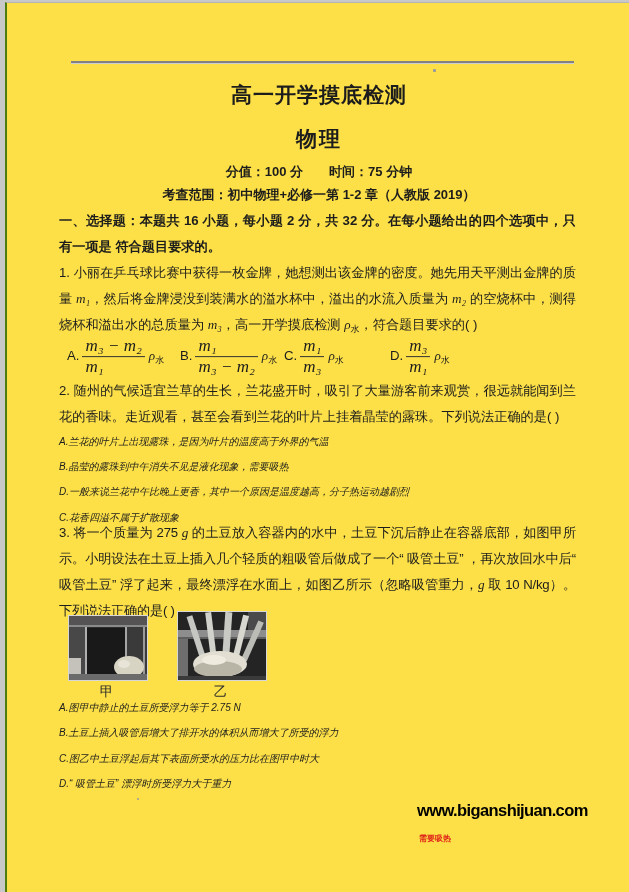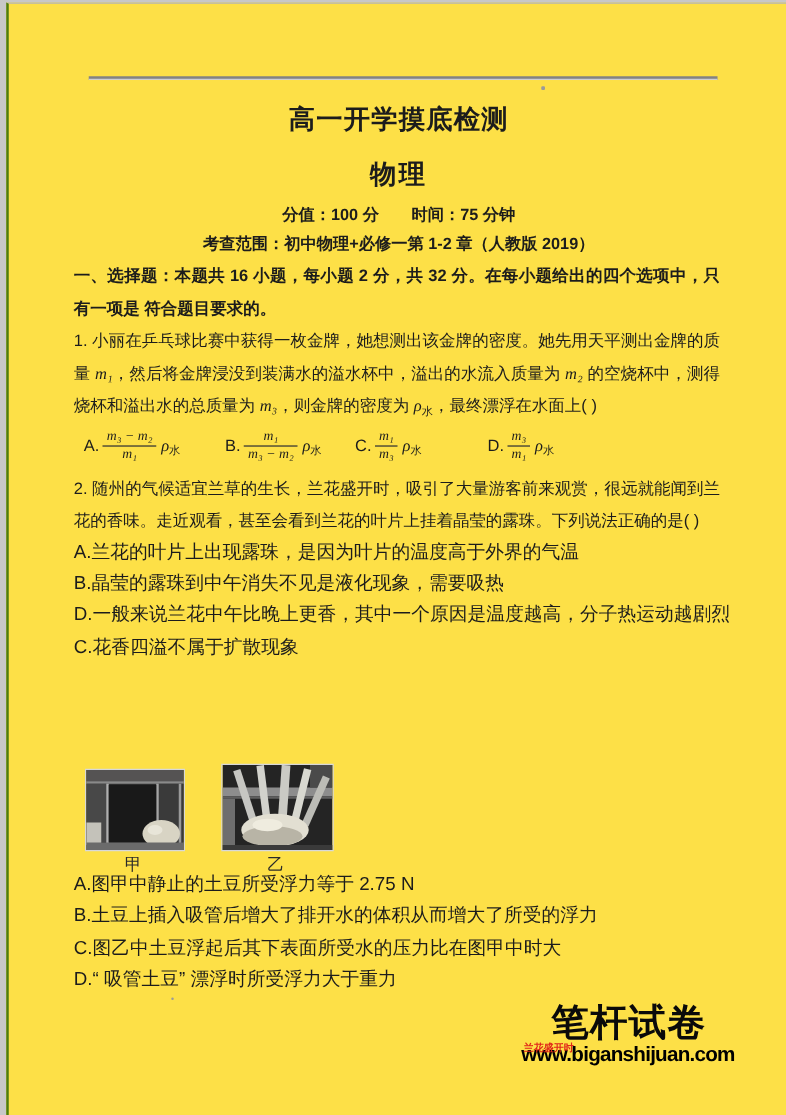--- a/index.html
+++ b/index.html
@@ -18,31 +18,31 @@
   .title{position:absolute;top:78px;left:0;width:100%;text-align:center;font-size:21px;font-weight:700;letter-spacing:1px;margin:0;}
   .subject{position:absolute;top:122px;left:0;width:100%;text-align:center;font-size:21px;font-weight:700;letter-spacing:2px;margin:0;}
   .meta{position:absolute;left:0;width:100%;text-align:center;font-size:13px;font-weight:700;}
   .m1{top:160px;}
   .m2{top:183px;}
   .textcol{position:absolute;left:52px;width:517px;font-size:13.2px;line-height:26px;text-align:justify;}
   .sec{top:205px;font-weight:700;}
   .q1stem{top:257px;}
   .q2stem{top:375px;}
   .q3stem{top:517px;letter-spacing:-0.2px;}
-  .optlines{position:absolute;left:52px;width:517px;font-size:15px;}
+  .optlines{position:absolute;left:52px;width:517px;font-size:10px;font-style:italic;}
   .q2opts{top:426px;line-height:25.2px;}
   .q3opts{top:692px;line-height:25.4px;}
   .optlines div{white-space:nowrap;}
   .optrow{position:absolute;left:52px;top:332px;width:517px;height:44px;font-size:13.2px;}
   .opt{position:absolute;top:50%;transform:translateY(-50%);white-space:nowrap;}
   .oA{left:8px;} .oB{left:121px;} .oC{left:225px;} .oD{left:331px;}
   .ital{font-style:italic;font-family:"Liberation Serif",serif;}
   .subsc{font-size:9px;vertical-align:-3px;}
-  .frac{display:inline-block;vertical-align:middle;text-align:center;font-style:italic;
-        font-family:"Liberation Serif",serif;font-size:11px;line-height:1.2;margin:0 4px 0 3px;}
+  .frac{display:inline-block;vertical-align:middle;font-style:italic;
+        font-family:"Liberation Serif",serif;font-size:17px;line-height:1.2;margin:0 4px 0 3px;}
   .frac .num{display:block;padding:0 3px;}
   .frac .den{display:block;border-top:1px solid #333;padding:0 3px;}
   .figrow{position:absolute;left:52px;top:608px;width:517px;height:86px;}
   .figwrap{position:absolute;text-align:center;}
   .figjia{left:9px;top:4px;width:78px;}
   .figyi{left:118px;top:0;width:88px;}
   .figlabel{font-size:13.5px;color:#2a2a2a;margin-top:2px;letter-spacing:1px;}
   .photo{display:block;border:1px solid #d8d8d8;}
   .footer{position:absolute;left:0;top:804px;width:100%;text-align:center;font-size:10.5px;color:#222;letter-spacing:0.5px;}
   .wm{position:absolute;left:410px;top:799px;width:162px;}
@@ -58,38 +58,39 @@
   <div class="speck sp1"></div>
   <div class="speck sp2"></div>
 
   <h1 class="title">高一开学摸底检测</h1>
   <h2 class="subject">物理</h2>
   <div class="meta m1">分值：100 分　　时间：75 分钟</div>
   <div class="meta m2">考查范围：初中物理+必修一第 1-2 章（人教版 2019）</div>
 
   <div class="textcol sec">一、选择题：本题共 16 小题，每小题 2 分，共 32 分。在每小题给出的四个选项中，只有一项是 符合题目要求的。</div>
 
-  <div class="textcol q1stem"><span>1. 小丽在乒乓球比赛中获得一枚金牌，她想测出该金牌的密度。她先用天平测出金牌的质量 </span><span class="ital">m₁</span><span>，然后将金牌浸没到装满水的溢水杯中，溢出的水流入质量为 </span><span class="ital">m₂</span><span> 的空烧杯中，测得烧杯和溢出水的总质量为 </span><span class="ital">m₃</span><span>，则金牌的密度为 </span><span class="ital">ρ</span><span class="subsc">水</span><span>，最终漂浮在水面上( )</span></div>
+  <div class="textcol q1stem"><span>1. 小丽在乒乓球比赛中获得一枚金牌，她想测出该金牌的密度。她先用天平测出金牌的质量 </span><span class="ital">m₁</span><span>，然后将金牌浸没到装满水的溢水杯中，溢出的水流入质量为 </span><span class="ital">m₂</span><span> 的空烧杯中，测得烧杯和溢出水的总质量为 </span><span class="ital">m₃</span><span>，高一开学摸底检测 </span><span class="ital">ρ</span><span class="subsc">水</span><span>，符合题目要求的( )</span></div>
 
   <div class="optrow">
     <span class="opt oA"><span>A.</span><span class="frac"><span class="num">m₃ − m₂</span><span class="den">m₁</span></span><span class="ital">ρ</span><span class="subsc">水</span></span>
     <span class="opt oB"><span>B.</span><span class="frac"><span class="num">m₁</span><span class="den">m₃ − m₂</span></span><span class="ital">ρ</span><span class="subsc">水</span></span>
     <span class="opt oC"><span>C.</span><span class="frac"><span class="num">m₁</span><span class="den">m₃</span></span><span class="ital">ρ</span><span class="subsc">水</span></span>
     <span class="opt oD"><span>D.</span><span class="frac"><span class="num">m₃</span><span class="den">m₁</span></span><span class="ital">ρ</span><span class="subsc">水</span></span>
   </div>
 
   <div class="textcol q2stem">2. 随州的气候适宜兰草的生长，兰花盛开时，吸引了大量游客前来观赏，很远就能闻到兰花的香味。走近观看，甚至会看到兰花的叶片上挂着晶莹的露珠。下列说法正确的是( )</div>
 
   <div class="optlines q2opts">
     <div>A.兰花的叶片上出现露珠，是因为叶片的温度高于外界的气温</div>
     <div>B.晶莹的露珠到中午消失不见是液化现象，需要吸热</div>
     <div>D.一般来说兰花中午比晚上更香，其中一个原因是温度越高，分子热运动越剧烈</div>
     <div>C.花香四溢不属于扩散现象</div>
   </div>
 
+  <div class="textcol q3stem"><span>3. 将一个质量为 275 </span><span class="ital">g</span><span> 的土豆放入容器内的水中，土豆下沉后静止在容器底部，如图甲所示。小明设法在土豆上插入几个轻质的粗吸管后做成了一个“ 吸管土豆” ，再次放回水中后“ 吸管土豆” 浮了起来，最终漂浮在水面上，如图乙所示（忽略吸管重力，</span><span class="ital">g</span><span> 取 10 N/kg）。下列说法正确的是( )</span></div>
 
   <div class="figrow">
     <div class="figwrap figjia">
       <svg class="photo" width="78" height="64" viewBox="0 0 78 64">
         <rect x="0" y="0" width="78" height="64" fill="#2d2d2d"></rect>
         <rect x="0" y="0" width="78" height="9" fill="#555353"></rect>
         <rect x="0" y="9" width="78" height="2" fill="#8a8a8a"></rect>
         <rect x="0" y="11" width="16" height="47" fill="#484848"></rect>
         <rect x="58" y="11" width="20" height="47" fill="#3a3a3a"></rect>
         <rect x="16" y="11" width="2" height="49" fill="#b0b0b0"></rect>
@@ -128,17 +129,16 @@
 
   <div class="optlines q3opts">
     <div>A.图甲中静止的土豆所受浮力等于 2.75 N</div>
     <div>B.土豆上插入吸管后增大了排开水的体积从而增大了所受的浮力</div>
     <div>C.图乙中土豆浮起后其下表面所受水的压力比在图甲中时大</div>
     <div>D.“ 吸管土豆” 漂浮时所受浮力大于重力</div>
   </div>
 
 
   <div class="wm">
-    <div class="wm-brand">笔杆试卷</div>
-    <div class="wm-tag" style="color: rgb(224, 38, 26);">兰花盛开时</div>
+    <div class="wm-tag" style="color: rgb(224, 38, 26);">需要吸热</div>
     <div class="wm-url">www.biganshijuan.com</div>
   </div>
 </div>
 
 </body></html>

